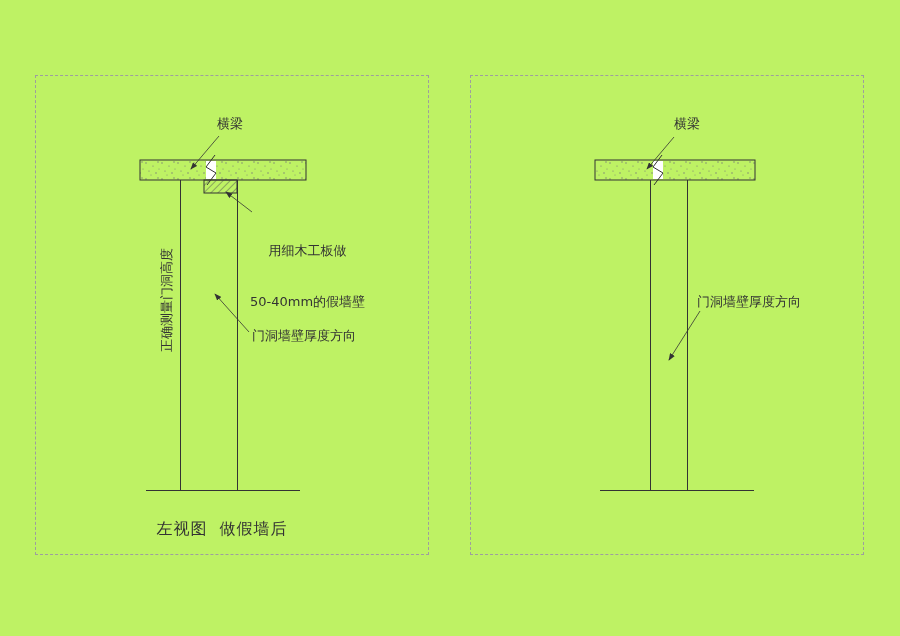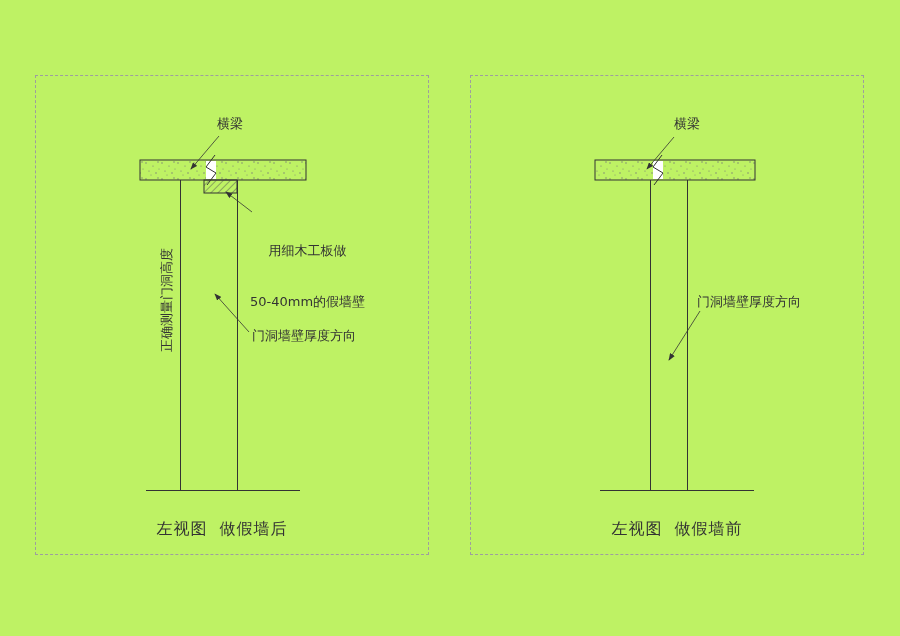--- a/index.html
+++ b/index.html
@@ -130,15 +130,14 @@
   <div class="label vertical" style="left:106px; top:292px;">正确测量门洞高度</div>
 
   <div class="label" style="left:252px; top:327px;">门洞墙壁厚度方向</div>
 
   <div class="caption" style="left:122px;">左视图  做假墙后</div>
 
   <div class="label center" style="left:662px; top:115px; width:50px;">横梁</div>
 
   <div class="label" style="left:697px; top:293px;">门洞墙壁厚度方向</div>
 
-  <div class="caption" style="left:577px;">左视图  做假墙前</div>
 
 </div>
 
 </body></html>

